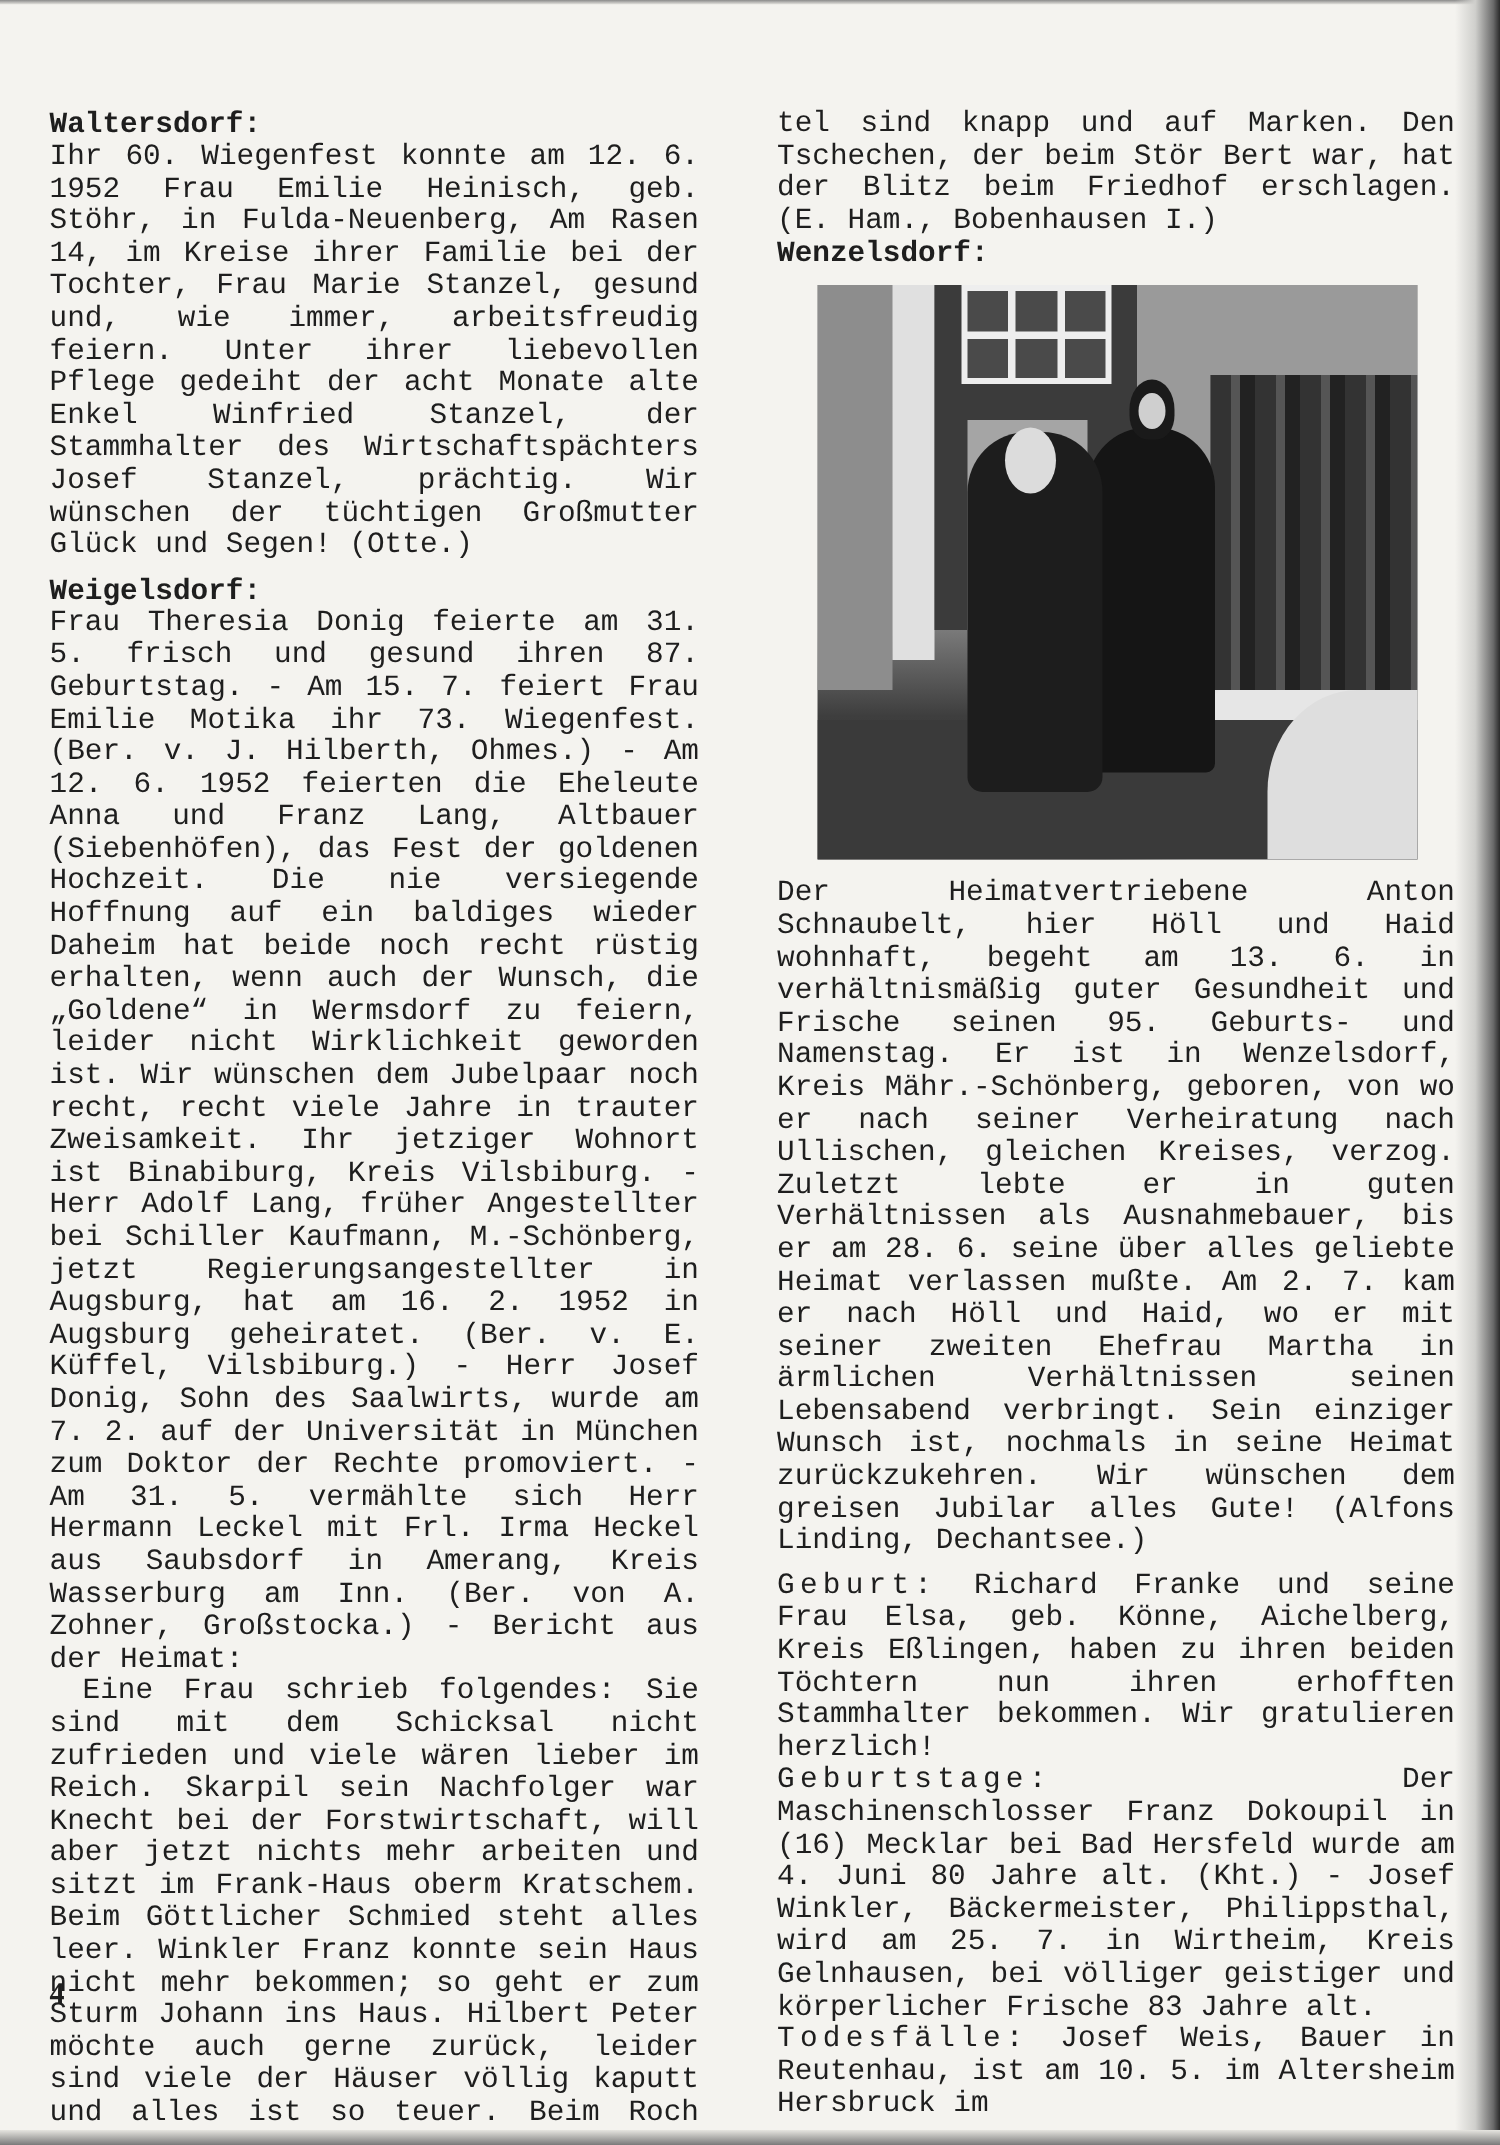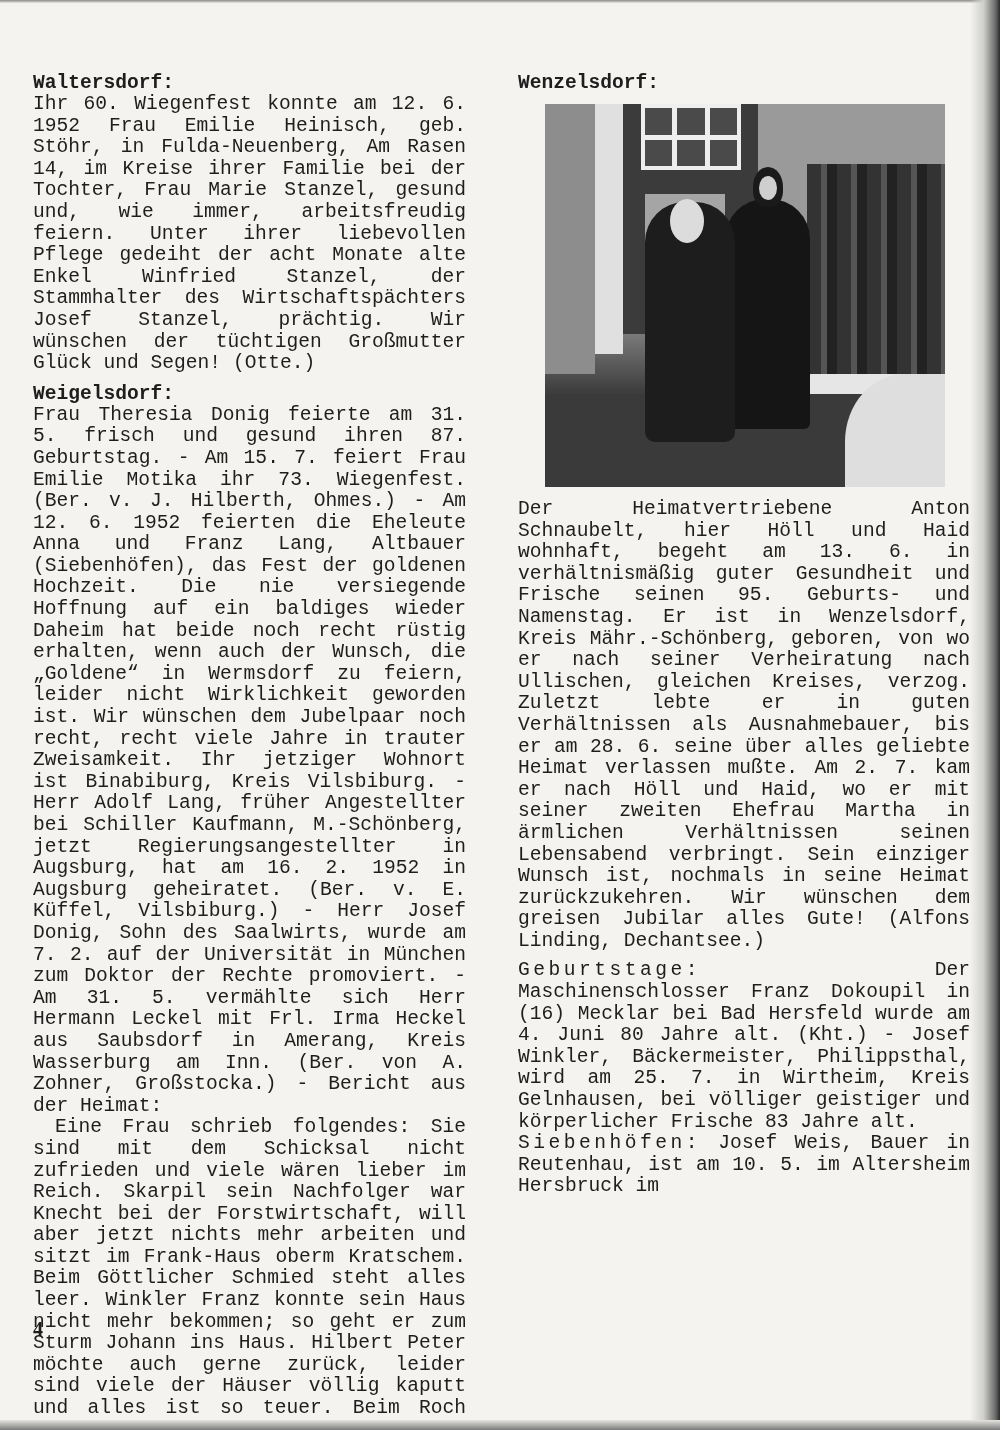--- a/index.html
+++ b/index.html
@@ -77,20 +77,21 @@
   <section>
     <h3 class="heading">Weigelsdorf:</h3>
   </section>
   <section>
     <p class="para tight">Frau Theresia Donig feierte am 31. 5. frisch und gesund ihren 87. Geburtstag. - Am 15. 7. feiert Frau Emilie Motika ihr 73. Wiegenfest. (Ber. v. J. Hilberth, Ohmes.) - Am 12. 6. 1952 feierten die Eheleute Anna und Franz Lang, Altbauer (Siebenhöfen), das Fest der golde­nen Hochzeit.  Die nie versiegende Hoffnung auf ein baldiges wieder Daheim hat beide noch recht rüstig erhalten, wenn auch der Wunsch, die „Goldene“ in Wermsdorf zu feiern, leider nicht Wirklichkeit geworden ist. Wir wünschen dem Jubelpaar noch recht, recht viele Jahre in trauter Zweisamkeit. Ihr jetziger Wohnort ist Binabiburg, Kreis Vilsbiburg. - Herr Adolf Lang, früher Angestellter bei Schiller Kauf­mann, M.-Schönberg, jetzt Regierungsange­stellter in Augsburg, hat am 16. 2. 1952 in Augsburg geheiratet. (Ber. v. E. Küffel, Vils­biburg.) - Herr Josef Donig, Sohn des Saal­wirts, wurde am 7. 2. auf der Universität in München zum Doktor der Rechte promoviert. - Am 31. 5. vermählte sich Herr Hermann Leckel mit Frl. Irma Heckel aus Saubsdorf in Ame­rang, Kreis Wasserburg am Inn. (Ber. von A. Zohner, Großstocka.) - Bericht aus der Heimat:</p>
     <p class="para tight indent">Eine Frau schrieb folgendes: Sie sind mit dem Schicksal nicht zufrieden und viele wären lieber im Reich. Skarpil sein Nachfolger war Knecht bei der Forstwirtschaft, will aber jetzt nichts mehr arbeiten und sitzt im Frank-Haus oberm Kratschem.  Beim Göttlicher Schmied steht alles leer.  Winkler Franz konnte sein Haus nicht mehr bekommen; so geht er zum Sturm Johann ins Haus.  Hilbert Peter möchte auch gerne zurück, leider sind viele der Häuser völlig kaputt und alles ist so teuer. Beim Roch sind sie in Brünnles, haben das herrliche Leben nicht lange genießen können. Langer Hubert will nach Wiesenberg übersiedeln. Lebensmit­</p>
   </section>
 </div>
 
 <div class="col col-right">
+  <p class="para tight">tel sind knapp und auf Marken.  Den Tsche­chen, der beim Stör Bert war, hat der Blitz beim Friedhof erschlagen. (E. Ham., Boben­hausen I.)</p>
   <section>
     <h3 class="heading">Wenzelsdorf:</h3>
     <div class="photo" title="Black-and-white photograph of an elderly man seated on a chair holding a cane, with an elderly woman in a headscarf standing beside him in front of a house door and window, a wooden fence on the right">
       <div class="wall-left"></div>
       <div class="wall-light"></div>
       <div class="door"></div>
       <div class="window">
           <span></span>
           <span></span>
           <span></span>
@@ -105,21 +106,22 @@
       <div class="snow"></div>
       <div class="woman"></div>
       <div class="woman-head"></div>
       <div class="woman-face"></div>
       <div class="man"></div>
       <div class="man-head"></div>
     </div>
     <p class="para">Der Heimatvertriebene Anton Schnaubelt, hier Höll und Haid wohnhaft, begeht am 13. 6. in verhältnismäßig guter Gesundheit und Frische seinen 95. Geburts- und Namenstag. Er ist in Wenzelsdorf, Kreis Mähr.-Schönberg, geboren, von wo er nach seiner Verheiratung nach Ullischen, gleichen Kreises, verzog.  Zu­letzt lebte er in guten Verhältnissen als Aus­nahmebauer, bis er am 28. 6. seine über alles geliebte Heimat verlassen mußte.  Am 2. 7. kam er nach Höll und Haid, wo er mit seiner zweiten Ehefrau Martha in ärmlichen Ver­hältnissen seinen Lebensabend verbringt.  Sein einziger Wunsch ist, nochmals in seine Heimat zurückzukehren.  Wir wünschen dem greisen Jubilar alles Gute! (Alfons Linding, Dechant­see.)</p>
   </section>
   <section>
+    <p class="para tight"><span class="spaced">Geburt:</span><span> Richard Franke und seine Frau Elsa, geb. Könne, Aichelberg, Kreis Eßlingen, haben zu ihren beiden Töchtern nun ihren er­hofften Stammhalter bekommen.  Wir gratu­lieren herzlich!</span></p>
     <p class="para tight"><span class="spaced">Geburtstage:</span><span>  Der Maschinenschlosser Franz Dokoupil in (16) Mecklar bei Bad Hers­feld wurde am 4. Juni 80 Jahre alt. (Kht.) - Josef Winkler, Bäckermeister, Philippsthal, wird am 25. 7. in Wirtheim, Kreis Gelnhausen, bei völliger geistiger und körperlicher Frische 83 Jahre alt.</span></p>
-    <p class="para tight"><span class="spaced">Siebenhöfen:</span><span> Josef Weis, Bauer in Reuten­hau, ist am 10. 5. im Altersheim Hersbruck im</span></p>
+    <p class="para tight"><span class="spaced">Todesfälle:</span><span> Josef Weis, Bauer in Reuten­hau, ist am 10. 5. im Altersheim Hersbruck im</span></p>
   </section>
 </div>
 
 <div class="page-number">4</div>
 
 <div class="page-edge-right"></div>
 <div class="page-edge-bottom"></div>
 
 </body></html>

